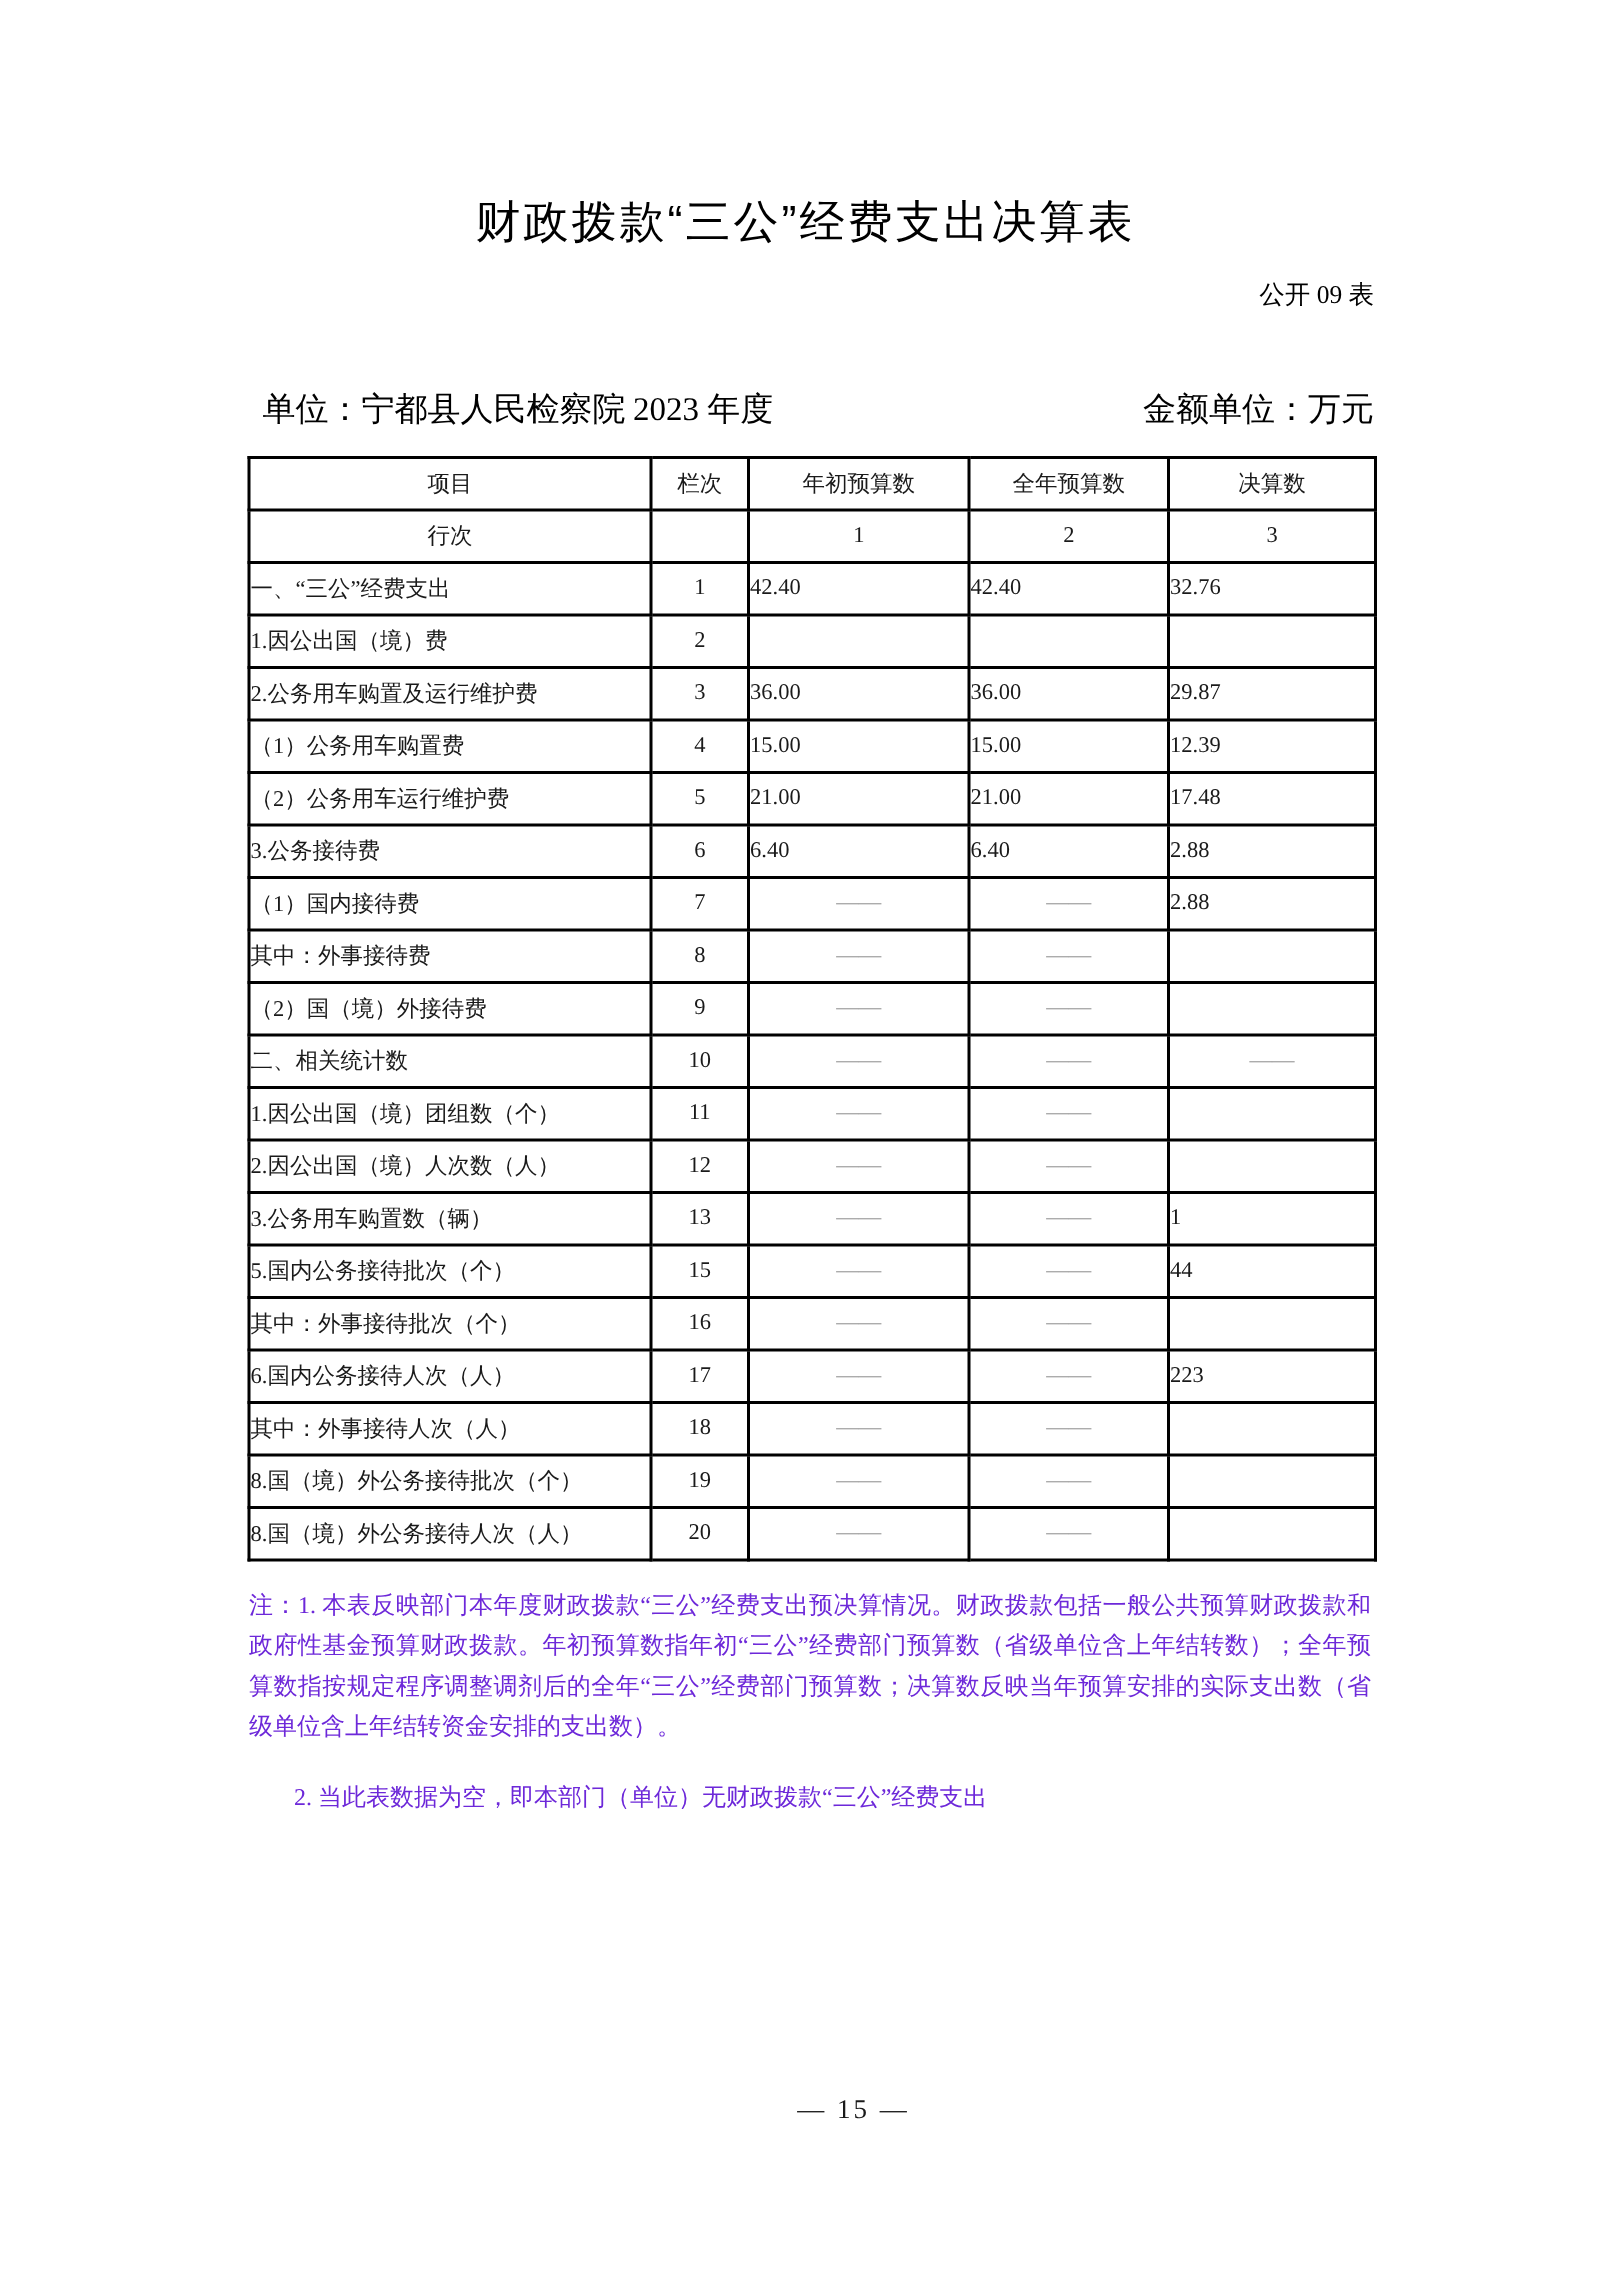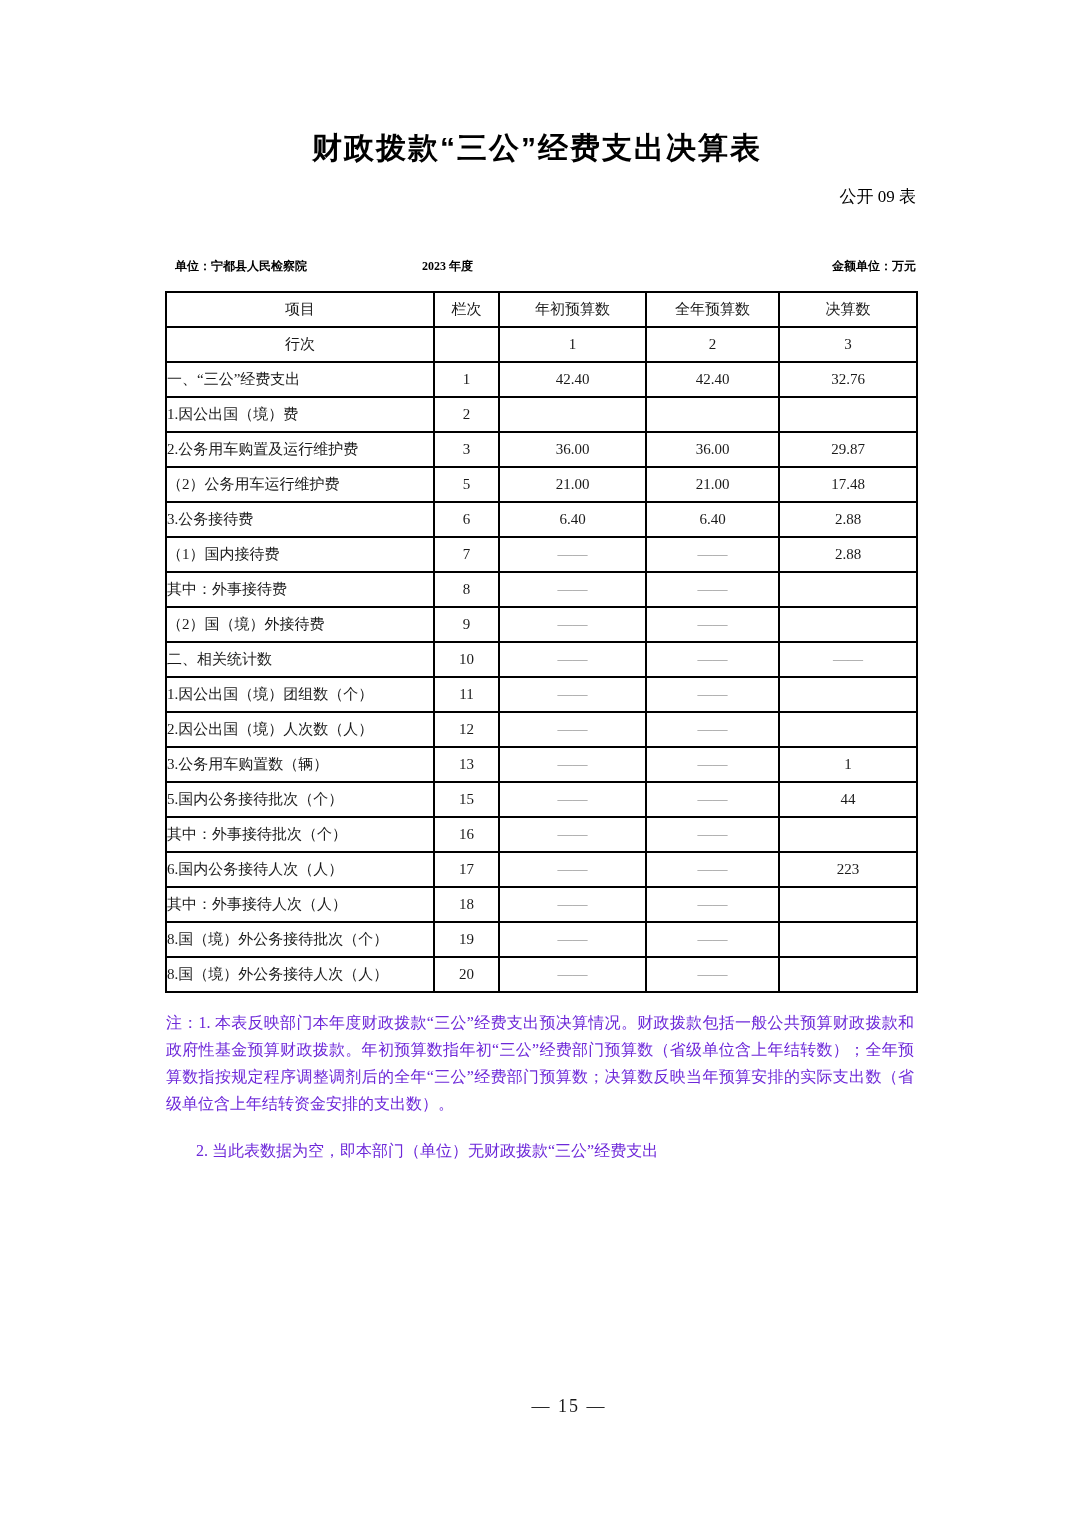--- a/index.html
+++ b/index.html
@@ -5,48 +5,48 @@
   html,body{margin:0;padding:0;}
   body{
     width:1074px;height:1520px;background:#ffffff;color:#1a1a1a;
     font-family:"Liberation Serif","DejaVu Serif",serif;
     -webkit-font-smoothing:antialiased;
   }
   .page{position:relative;width:1074px;height:1520px;overflow:hidden;}
   .title{
     margin:0;padding-top:128px;text-align:center;
     font-family:"Liberation Sans","DejaVu Sans",sans-serif;
-    font-weight:bold;font-size:30px;letter-spacing:2px;color:#000;
+    font-weight:normal;font-size:30px;letter-spacing:2px;color:#000;
   }
   .code-row{
     width:751px;margin:16px 0 0 165px;text-align:right;
     font-size:17px;color:#000;
   }
   .meta-row{
     width:741px;margin:14px 0 0 175px;display:flex;align-items:baseline;
-    font-size:12px;color:#000;font-weight:bold;
+    font-size:22px;color:#000;
   }
   .meta-row .seg{flex:1;}
   .meta-row .seg.mid{margin-top:36px;}
   .meta-row .seg.right{text-align:right;}
   table.main{
     margin:16px 0 0 165px;width:751px;border-collapse:collapse;table-layout:fixed;
   }
   table.main th, table.main td{
     border:2px solid #000;height:33px;font-size:15px;font-weight:normal;
     padding:0;color:#1a1a1a;overflow:hidden;white-space:nowrap;
   }
   table.main th{text-align:center;}
   td.item{text-align:left;}
   td.indent-0{padding-left:7px;margin-left:37px;}
   td.indent-1{padding-left:15px;}
   td.indent-2{padding-left:38px;}
   td.indent-3{padding-left:74px;}
   td.line{text-align:center;}
-  td.num{text-align:center;padding-right:9px;}
+  td.num{text-align:left;padding-right:9px;}
   td.num.dash{text-align:center;padding-right:0;color:#999;}
   .note{
     width:748px;margin:16px 0 0 166px;font-size:16px;line-height:27px;
     text-align:justify;color:#6d28d9;
   }
   .note.second{margin-top:20px;text-indent:30px;text-align:left;}
   .footer{
     position:absolute;left:0;top:1396px;width:1074px;text-align:center;
     font-size:18px;color:#1a1a1a;letter-spacing:2px;padding-left:32px;
   }
@@ -108,20 +108,27 @@
           <td class="num"></td>
         </tr>
         <tr>
           <td class="item indent-1">2.公务用车购置及运行维护费</td>
           <td class="line">3</td>
           <td class="num">36.00</td>
           <td class="num">36.00</td>
           <td class="num">29.87</td>
         </tr>
         <tr>
+          <td class="item indent-2">（1）公务用车购置费</td>
+          <td class="line">4</td>
+          <td class="num">15.00</td>
+          <td class="num">15.00</td>
+          <td class="num">12.39</td>
+        </tr>
+        <tr>
           <td class="item indent-2">（2）公务用车运行维护费</td>
           <td class="line">5</td>
           <td class="num">21.00</td>
           <td class="num">21.00</td>
           <td class="num">17.48</td>
         </tr>
         <tr>
           <td class="item indent-1">3.公务接待费</td>
           <td class="line">6</td>
           <td class="num">6.40</td>

